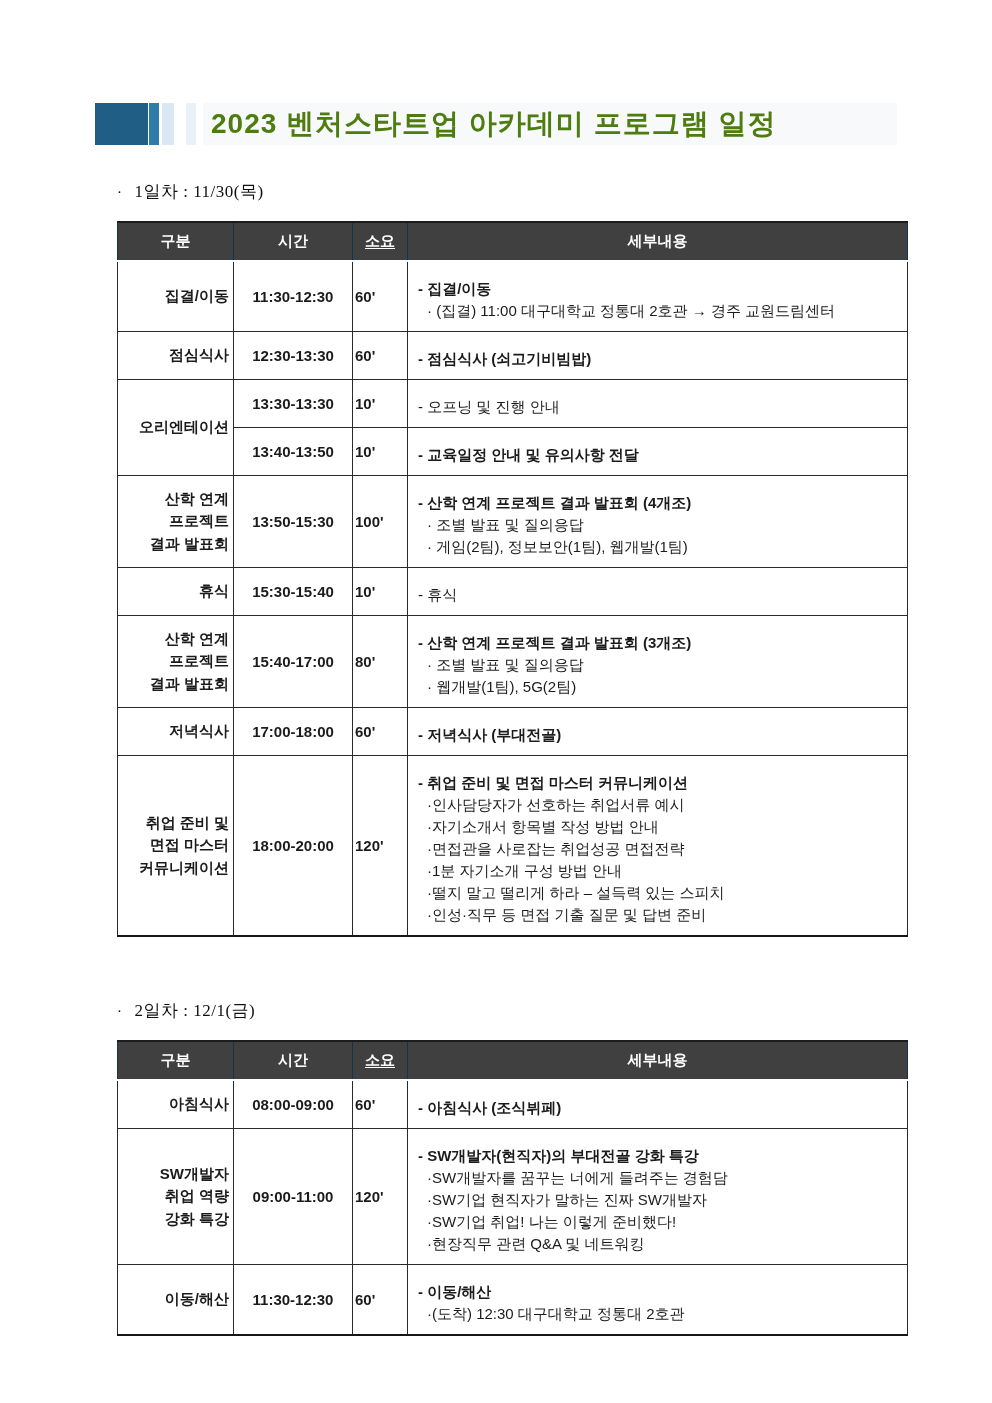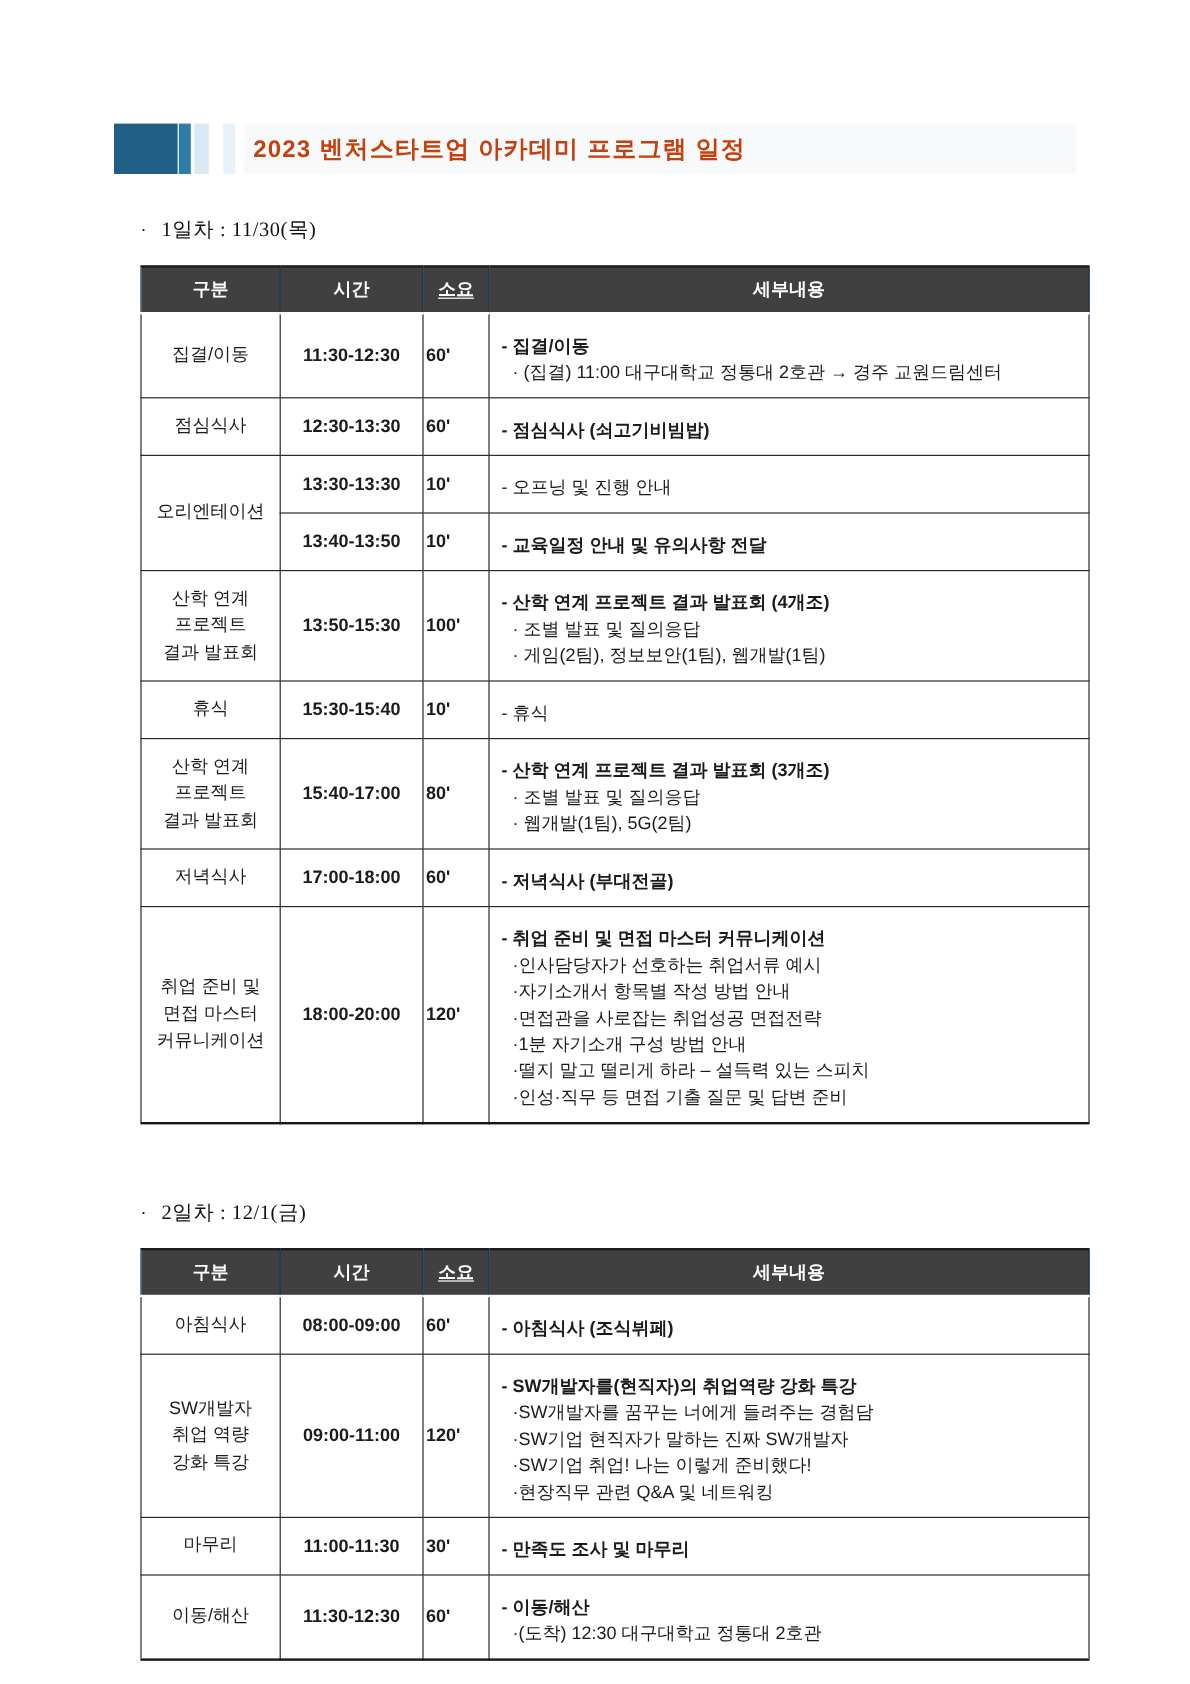--- a/index.html
+++ b/index.html
@@ -12,21 +12,21 @@
 
   
   .banner{display:flex;align-items:stretch;height:42px;margin:103px 95px 0 95px;}
   .deco{flex:0 0 auto;}
   .d1{width:53px;background:#215E86;}
   .d2{width:10px;background:#2E7CA9;margin-left:1px;}
   .d3{width:12px;background:#D9E8F3;margin-left:3px;}
   .d4{width:10px;background:#E8F2F8;margin-left:12px;}
   .band{flex:1 1 auto;background:#F7F9FA;margin-left:7px;display:flex;align-items:center;}
   .title{
-    font-size:20px;font-weight:bold;color:#c2410c;
+    font-size:28px;font-weight:bold;color:#4d7c0f;
     letter-spacing:1px;padding-left:8px;white-space:nowrap;
   }
 
   
   .day-heading{
     margin:35px 0 18px 117px;
     font-family:"Liberation Serif","DejaVu Serif",serif;
     font-size:17px;color:#101010;letter-spacing:0.5px;
   }
   .day + .day .day-heading{margin-top:62px;}
@@ -45,21 +45,21 @@
     border:1px solid #14334E;
     border-top:2px solid #1c1c1c;
     border-bottom:2px solid #ffffff;
   }
   table.schedule th.u{text-decoration:underline;text-underline-offset:2px;}
   table.schedule td{
     border:1px solid #2a2a2a;
     font-size:15px;vertical-align:middle;
   }
   td.cat{
-    font-weight:normal;text-align:center;
+    font-weight:bold;text-align:right;
     white-space:pre-line;line-height:1.5;padding:9px 4px;
   }
   td.time{font-weight:bold;text-align:center;padding:9px 2px;}
   td.dur{font-weight:bold;text-align:left;padding:9px 2px;}
   td.det{padding:16px 8px 9px 10px;margin-top:24px;}
   .dl{line-height:22px;}
   .dl.ind{padding-left:9px;}
   .dl.b{font-weight:bold;}
 </style>
 </head>
@@ -217,36 +217,28 @@
               <div class="dl b">- 아침식사 (조식뷔페)</div>
             </td>
           </tr>
           <tr>
             <td class="cat">SW개발자
 취업 역량
 강화 특강</td>
             <td class="time">09:00-11:00</td>
             <td class="dur">120'</td>
             <td class="det">
-              <div class="dl b">- SW개발자를(현직자)의 취업역량 강화 특강</div>
+              <div class="dl b">- SW개발자(현직자)의 부대전골 강화 특강</div>
               <div class="dl ind">·SW개발자를 꿈꾸는 너에게 들려주는 경험담</div>
               <div class="dl ind">·SW기업 현직자가 말하는 진짜 SW개발자</div>
               <div class="dl ind">·SW기업 취업! 나는 이렇게 준비했다!</div>
               <div class="dl ind">·현장직무 관련 Q&amp;A 및 네트워킹</div>
             </td>
           </tr>
           <tr>
-            <td class="cat">마무리</td>
-            <td class="time">11:00-11:30</td>
-            <td class="dur">30'</td>
-            <td class="det">
-              <div class="dl b">- 만족도 조사 및 마무리</div>
-            </td>
-          </tr>
-          <tr>
             <td class="cat">이동/해산</td>
             <td class="time">11:30-12:30</td>
             <td class="dur">60'</td>
             <td class="det">
               <div class="dl b">- 이동/해산</div>
               <div class="dl ind">·(도착) 12:30 대구대학교 정통대 2호관</div>
             </td>
           </tr>
         </tbody>
     </table>

